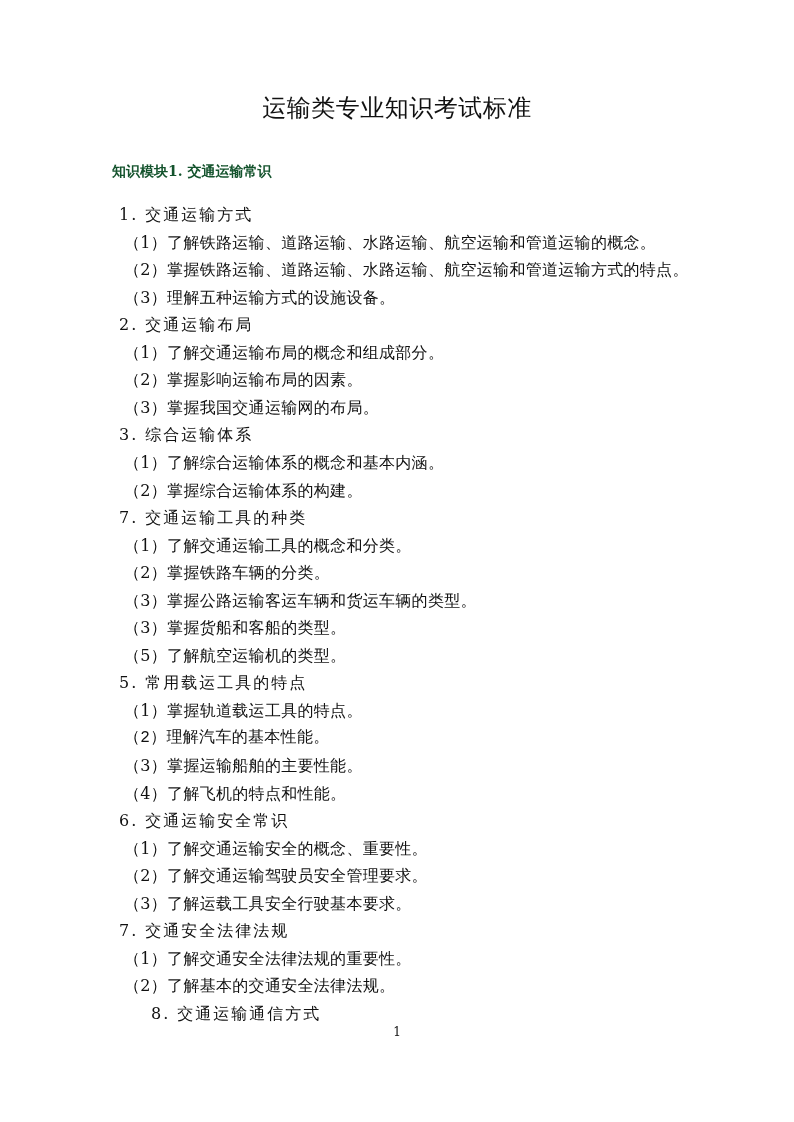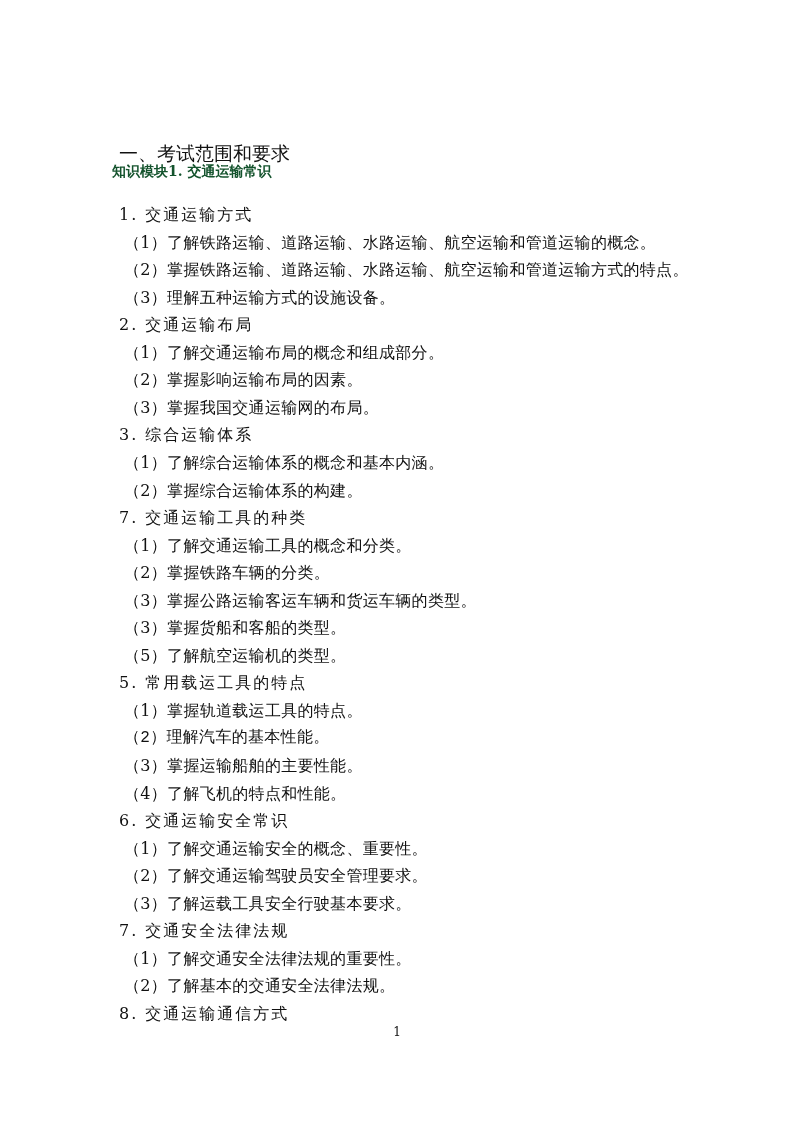--- a/index.html
+++ b/index.html
@@ -28,21 +28,21 @@
   .page-number {
     position: absolute; top: 1023px; left: 0; width: 794px; text-align: center;
     font-family: "DejaVu Serif", serif; font-size: 12px; line-height: 18px; color: #111;
     padding-left: 0px;
   }
 </style>
 </head>
 <body>
 
 <div class="page">
-  <div class="section-heading">一、考试范围和要求</div>
+  <div class="title">运输类专业知识考试标准</div>
   <div class="module-heading">知识模块1. 交通运输常识</div>
   <div class="content" id="content">
       <div class="line topic" style="top: 0px;">1. 交通运输方式</div>
       <div class="line item" style="top: 27.55px;">（1）了解铁路运输、道路运输、水路运输、航空运输和管道运输的概念。</div>
       <div class="line item" style="top: 55.1px;">（2）掌握铁路运输、道路运输、水路运输、航空运输和管道运输方式的特点。</div>
       <div class="line item" style="top: 82.65px;">（3）理解五种运输方式的设施设备。</div>
       <div class="line topic" style="top: 110.2px;">2. 交通运输布局</div>
       <div class="line item" style="top: 137.75px;">（1）了解交通运输布局的概念和组成部分。</div>
       <div class="line item" style="top: 165.3px;">（2）掌握影响运输布局的因素。</div>
       <div class="line item" style="top: 192.85px;">（3）掌握我国交通运输网的布局。</div>
@@ -60,16 +60,16 @@
       <div class="line item" style="top: 523.45px; font-family: Liberation Mono, monospace;">（2）理解汽车的基本性能。</div>
       <div class="line item" style="top: 551px;">（3）掌握运输船舶的主要性能。</div>
       <div class="line item" style="top: 578.55px;">（4）了解飞机的特点和性能。</div>
       <div class="line topic" style="top: 606.1px;">6. 交通运输安全常识</div>
       <div class="line item" style="top: 633.65px;">（1）了解交通运输安全的概念、重要性。</div>
       <div class="line item" style="top: 661.2px;">（2）了解交通运输驾驶员安全管理要求。</div>
       <div class="line item" style="top: 688.75px;">（3）了解运载工具安全行驶基本要求。</div>
       <div class="line topic" style="top: 716.3px;">7. 交通安全法律法规</div>
       <div class="line item" style="top: 743.85px;">（1）了解交通安全法律法规的重要性。</div>
       <div class="line item" style="top: 771.4px;">（2）了解基本的交通安全法律法规。</div>
-      <div class="line topic" style="top: 798.95px;">8. 交通运输通信方式</div>
+      <div class="line topic" style="top: 798.95px; margin-left: 32px;">8. 交通运输通信方式</div>
     </div>
   <div class="page-number">1</div>
 </div>
 
 </body></html>

